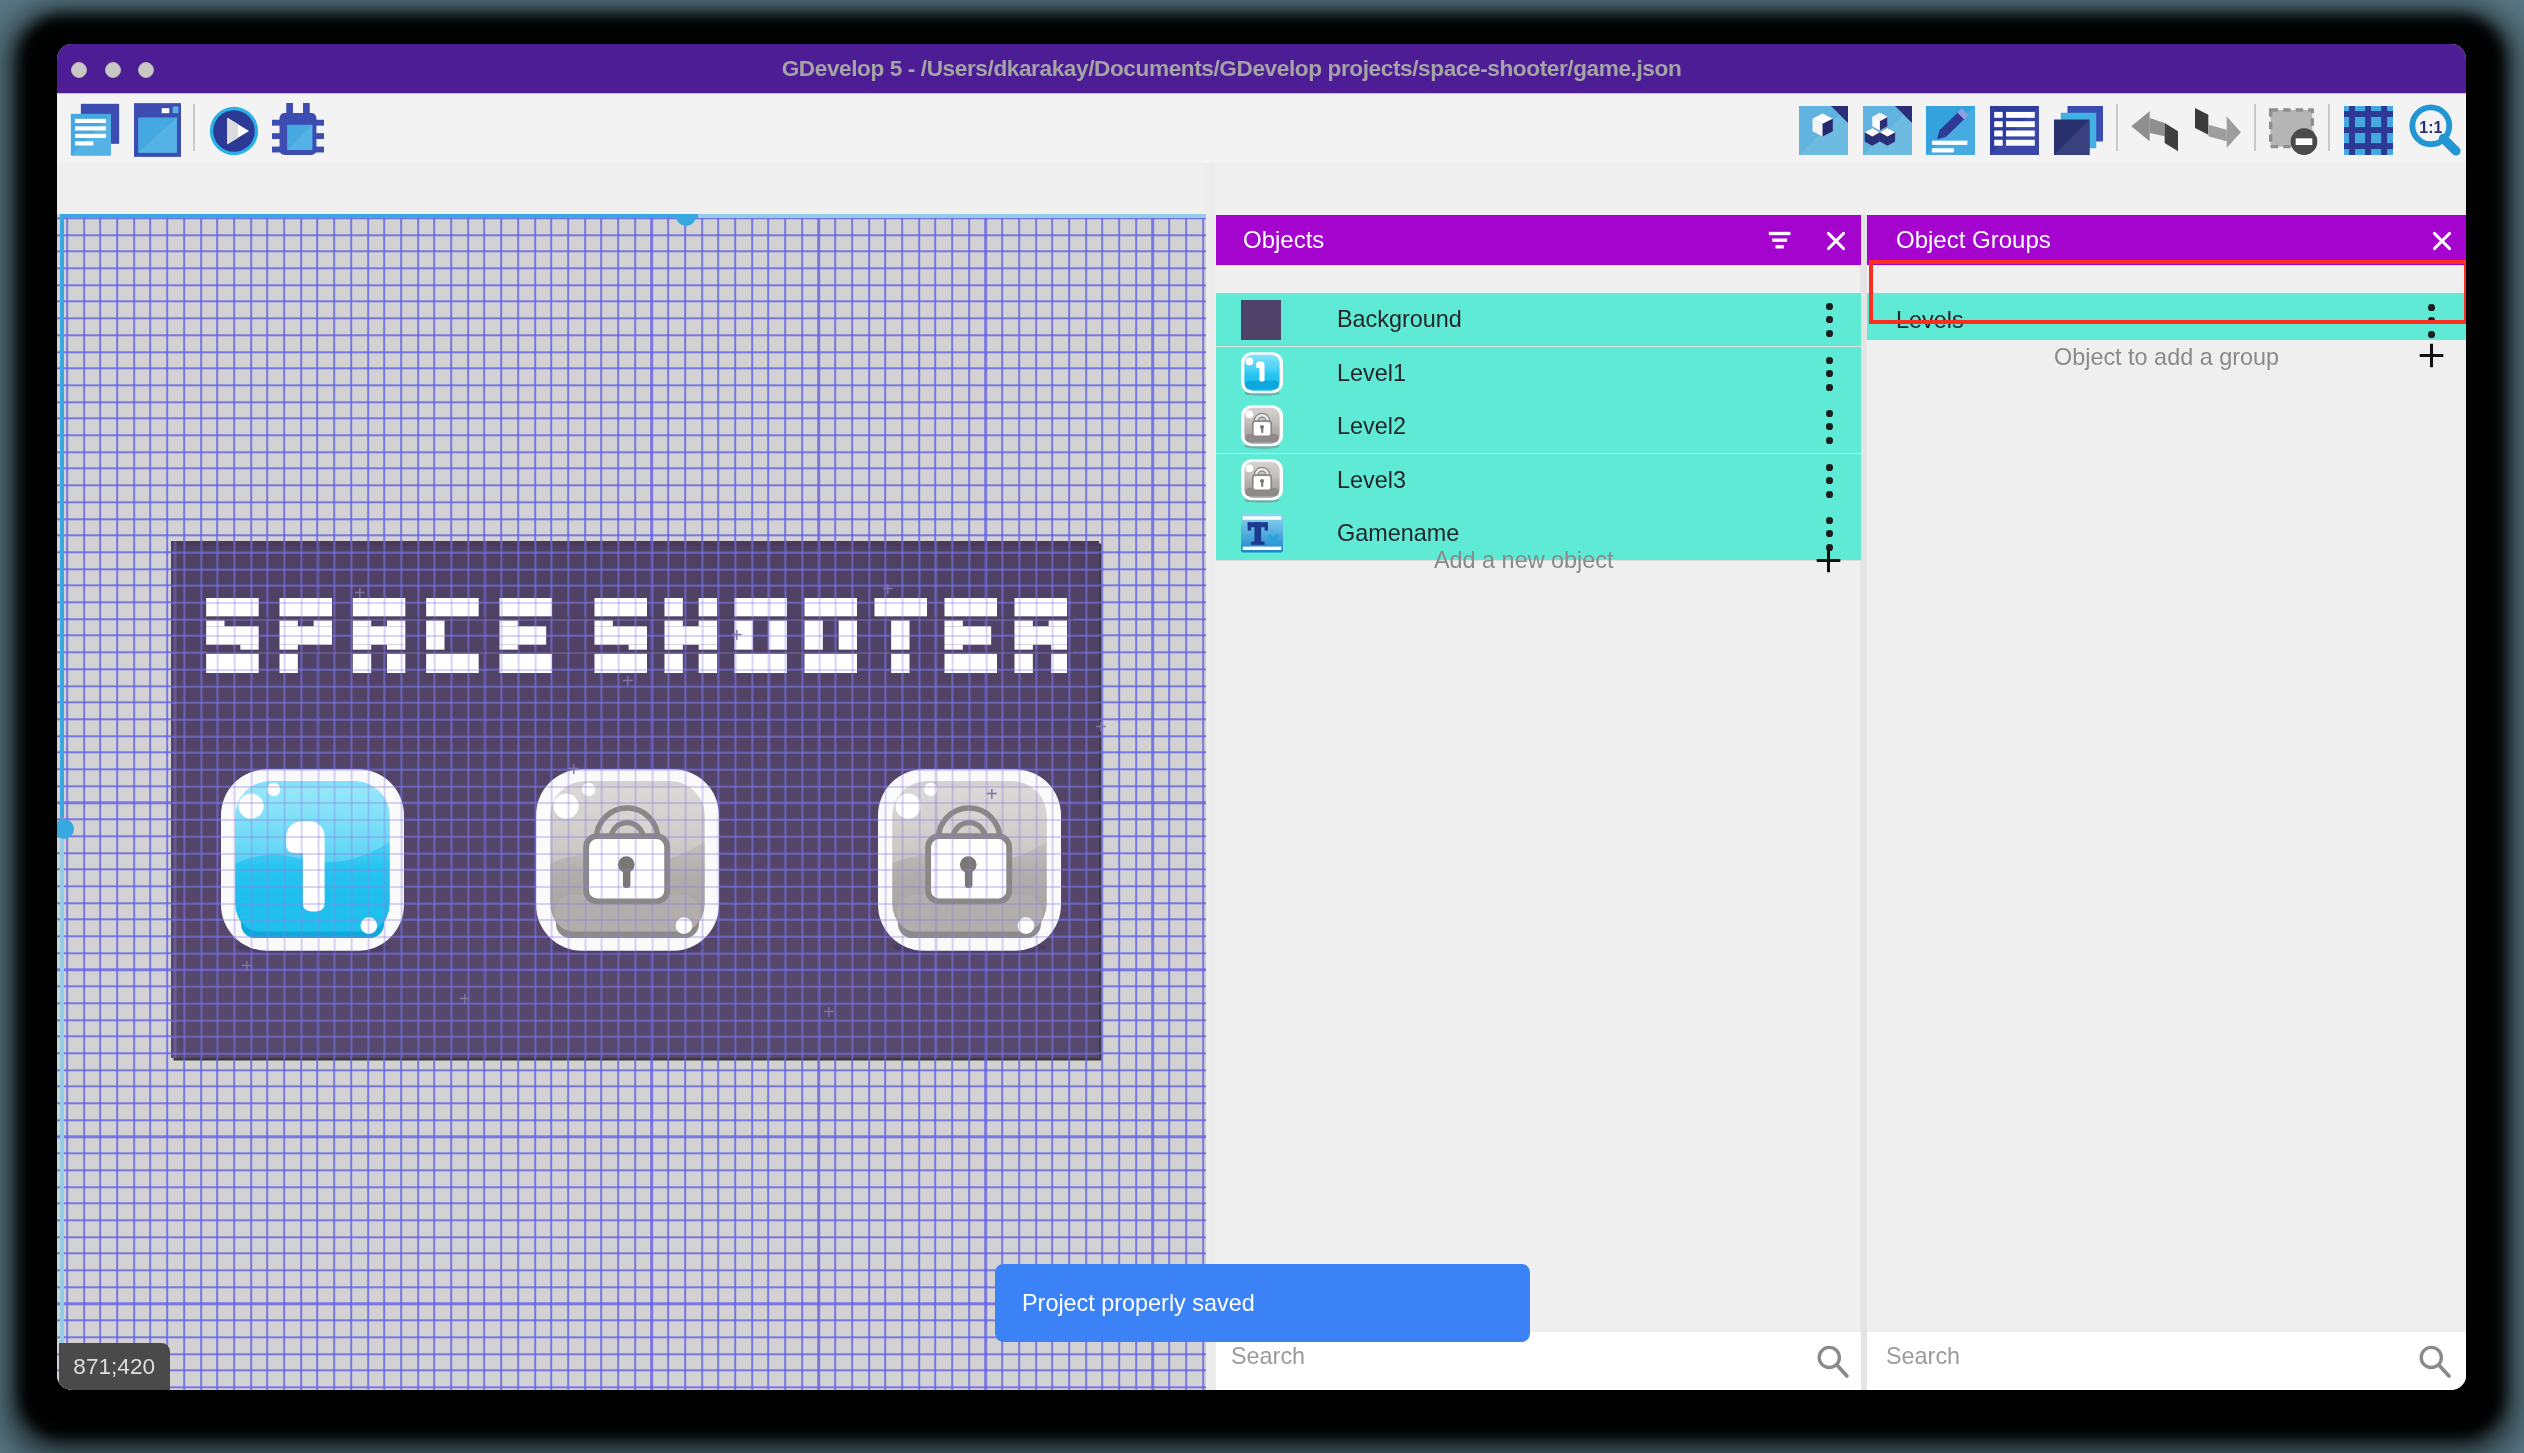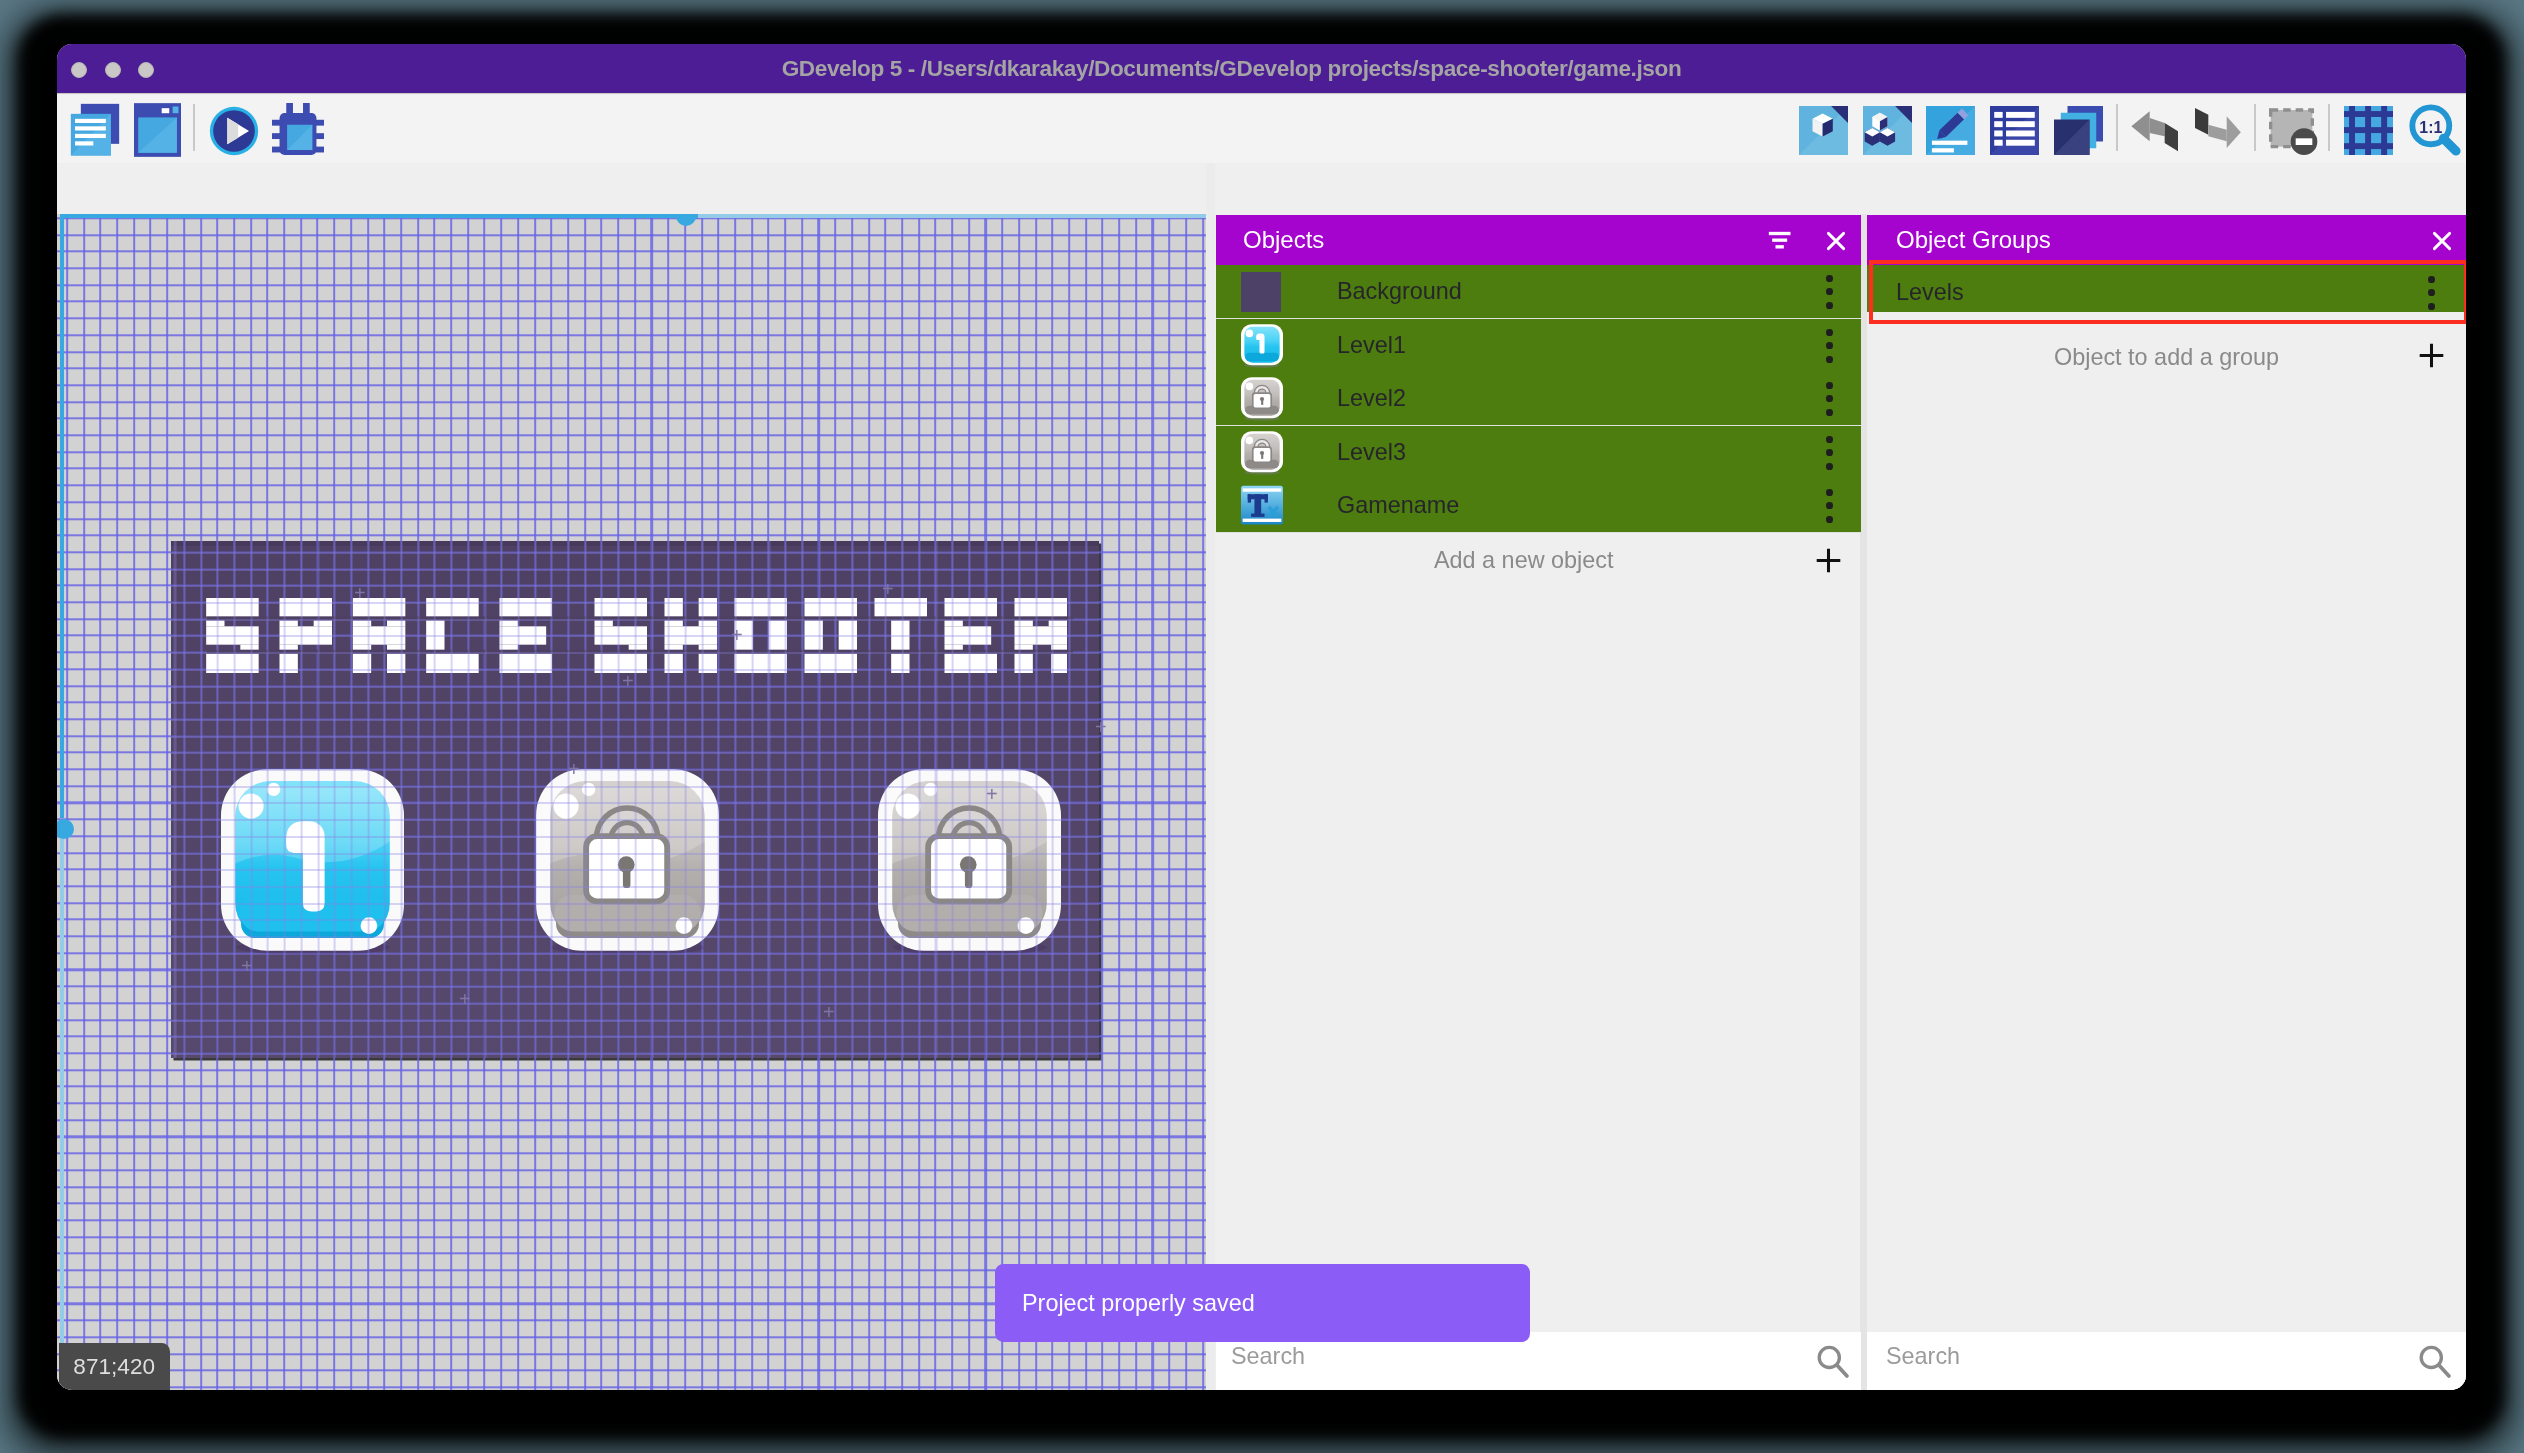--- a/index.html
+++ b/index.html
@@ -38,33 +38,33 @@
   #sel-top-solid{position:absolute;left:5.9px;top:0;width:635px;height:4.2px;background:#38a8e0;}
   #sel-top-light{position:absolute;left:641px;top:0;width:508px;height:4.2px;background:#93cbe9;}
   #sel-left-solid{position:absolute;left:3.3px;top:0;width:4.2px;height:604px;background:#38a8e0;}
   #sel-left-light{position:absolute;left:3.3px;top:624px;width:4.2px;height:553px;background:#93cbe9;}
   .handle{position:absolute;width:20px;height:20px;border-radius:50%;background:#38a8e0;}
   
   #badge{position:absolute;left:1.7px;top:1129px;width:111px;height:47px;background:#4a4a4a;border-radius:0 8.4px 0 0;
          color:#dedede;font-size:22.6px;line-height:47px;text-align:center;}
   
   .panelhead{position:absolute;top:171px;height:50px;background:#a503ce;color:#fff;font-size:24px;line-height:50px;}
-  .row{position:absolute;height:54px;background:#4d7c0f;border-bottom:1.7px solid #e0e0e0;box-sizing:border-box;}
+  .row{position:absolute;height:54px;background:#5eead4;border-bottom:1.7px solid #e0e0e0;box-sizing:border-box;margin-top:28px;}
   .rowtxt{font-size:23.4px;color:#26262a;position:absolute;top:13.4px;}
   #objpanel-bg{position:absolute;left:1159px;top:170px;width:645px;height:1176px;background:#efefef;}
   #grouppanel-bg{position:absolute;left:1810px;top:170px;width:599px;height:1176px;background:#efefef;}
   #paneldiv{position:absolute;left:1803px;top:170px;width:6.7px;height:1176px;background:#e4e4e4;}
   #gap-canvas-panel{position:absolute;left:1149px;top:119px;width:9.2px;height:1227px;background:#ececec;}
   .search{position:absolute;top:1288px;height:58px;background:#ffffff;}
   .searchtxt{position:absolute;top:11px;font-size:23.4px;color:#9b9b9b;}
   .dots{position:absolute;width:6.7px;height:6.7px;border-radius:50%;background:#1e1e1e;}
   
   #redbox{position:absolute;left:1812px;top:216px;width:599px;height:64px;border:4.2px solid #fd2e20;box-sizing:border-box;}
   
-  #toast{position:absolute;left:938px;top:1220px;width:535px;height:78px;background:#8b5cf6;border-radius:8.4px;
+  #toast{position:absolute;left:938px;top:1220px;width:535px;height:78px;background:#3b82f6;border-radius:8.4px;
          color:#fff;font-size:23.4px;line-height:78px;padding-left:27px;box-sizing:border-box;}
   .sparkle{position:absolute;color:#7f74a6;font-size:20px;}
 </style>
 </head>
 <body>
 <div id="win">
 
   <div id="titlebar">
     <div class="tl" style="left:14.2px;"></div>
     <div class="tl" style="left:48px;"></div>

